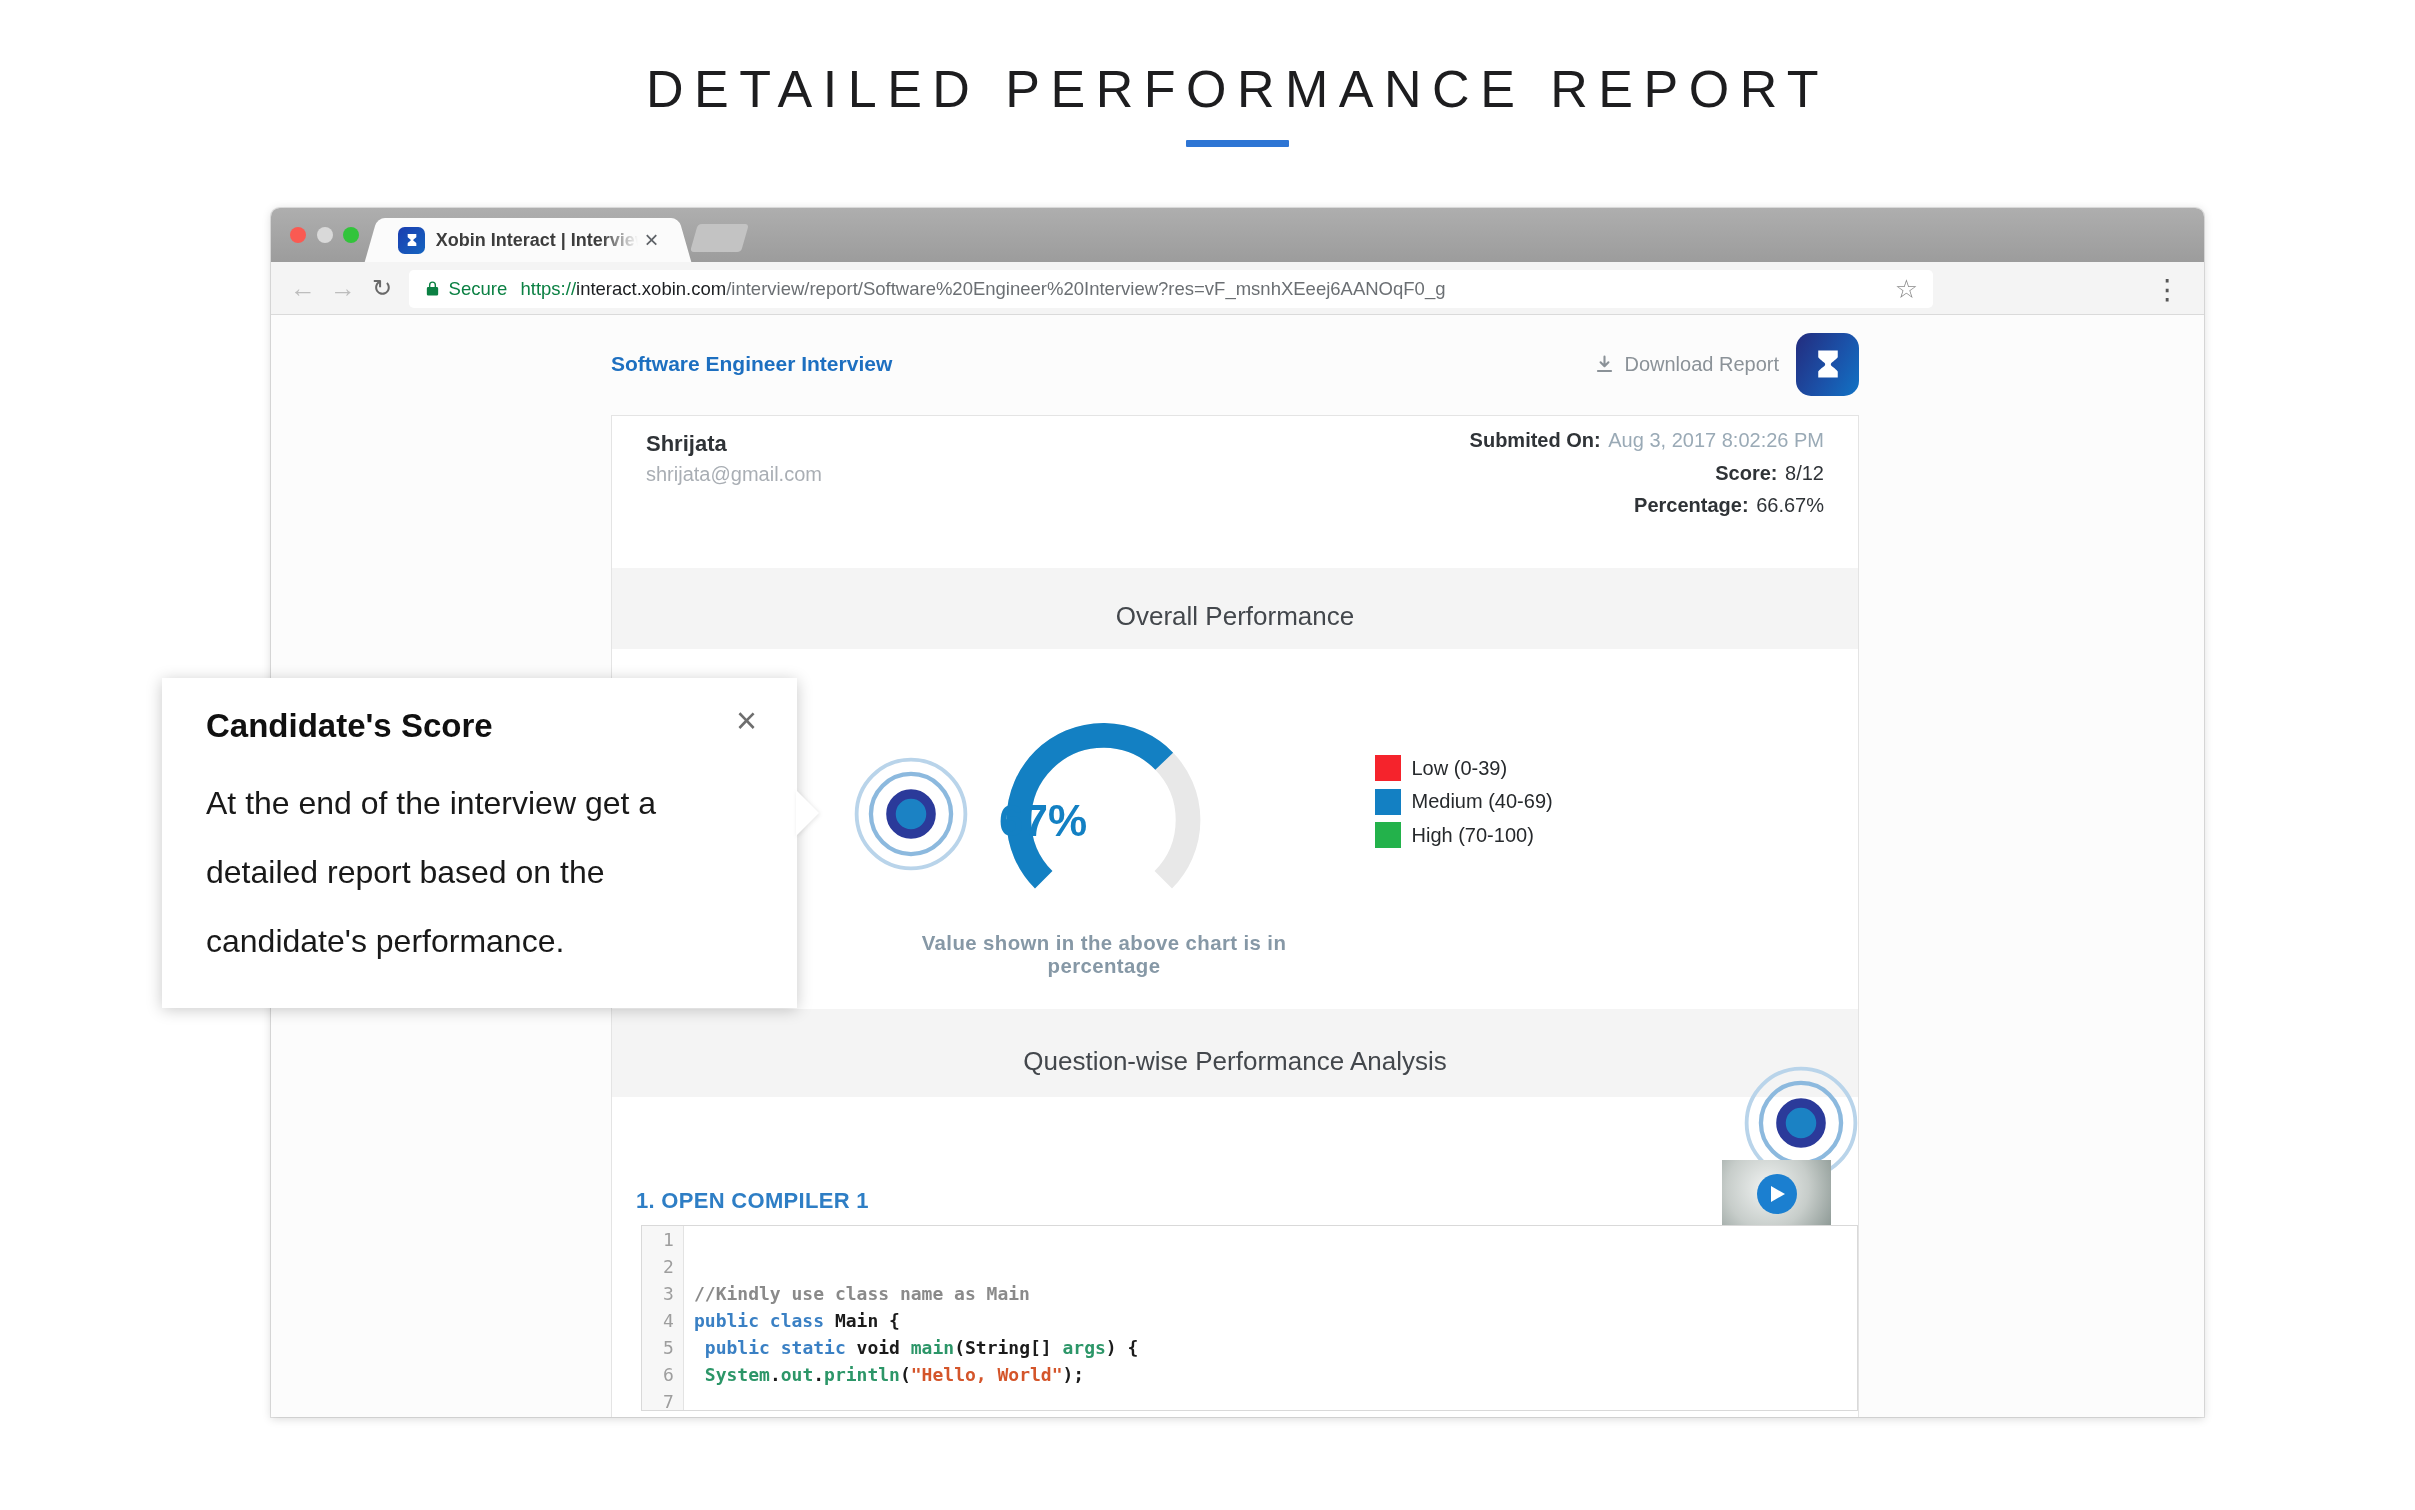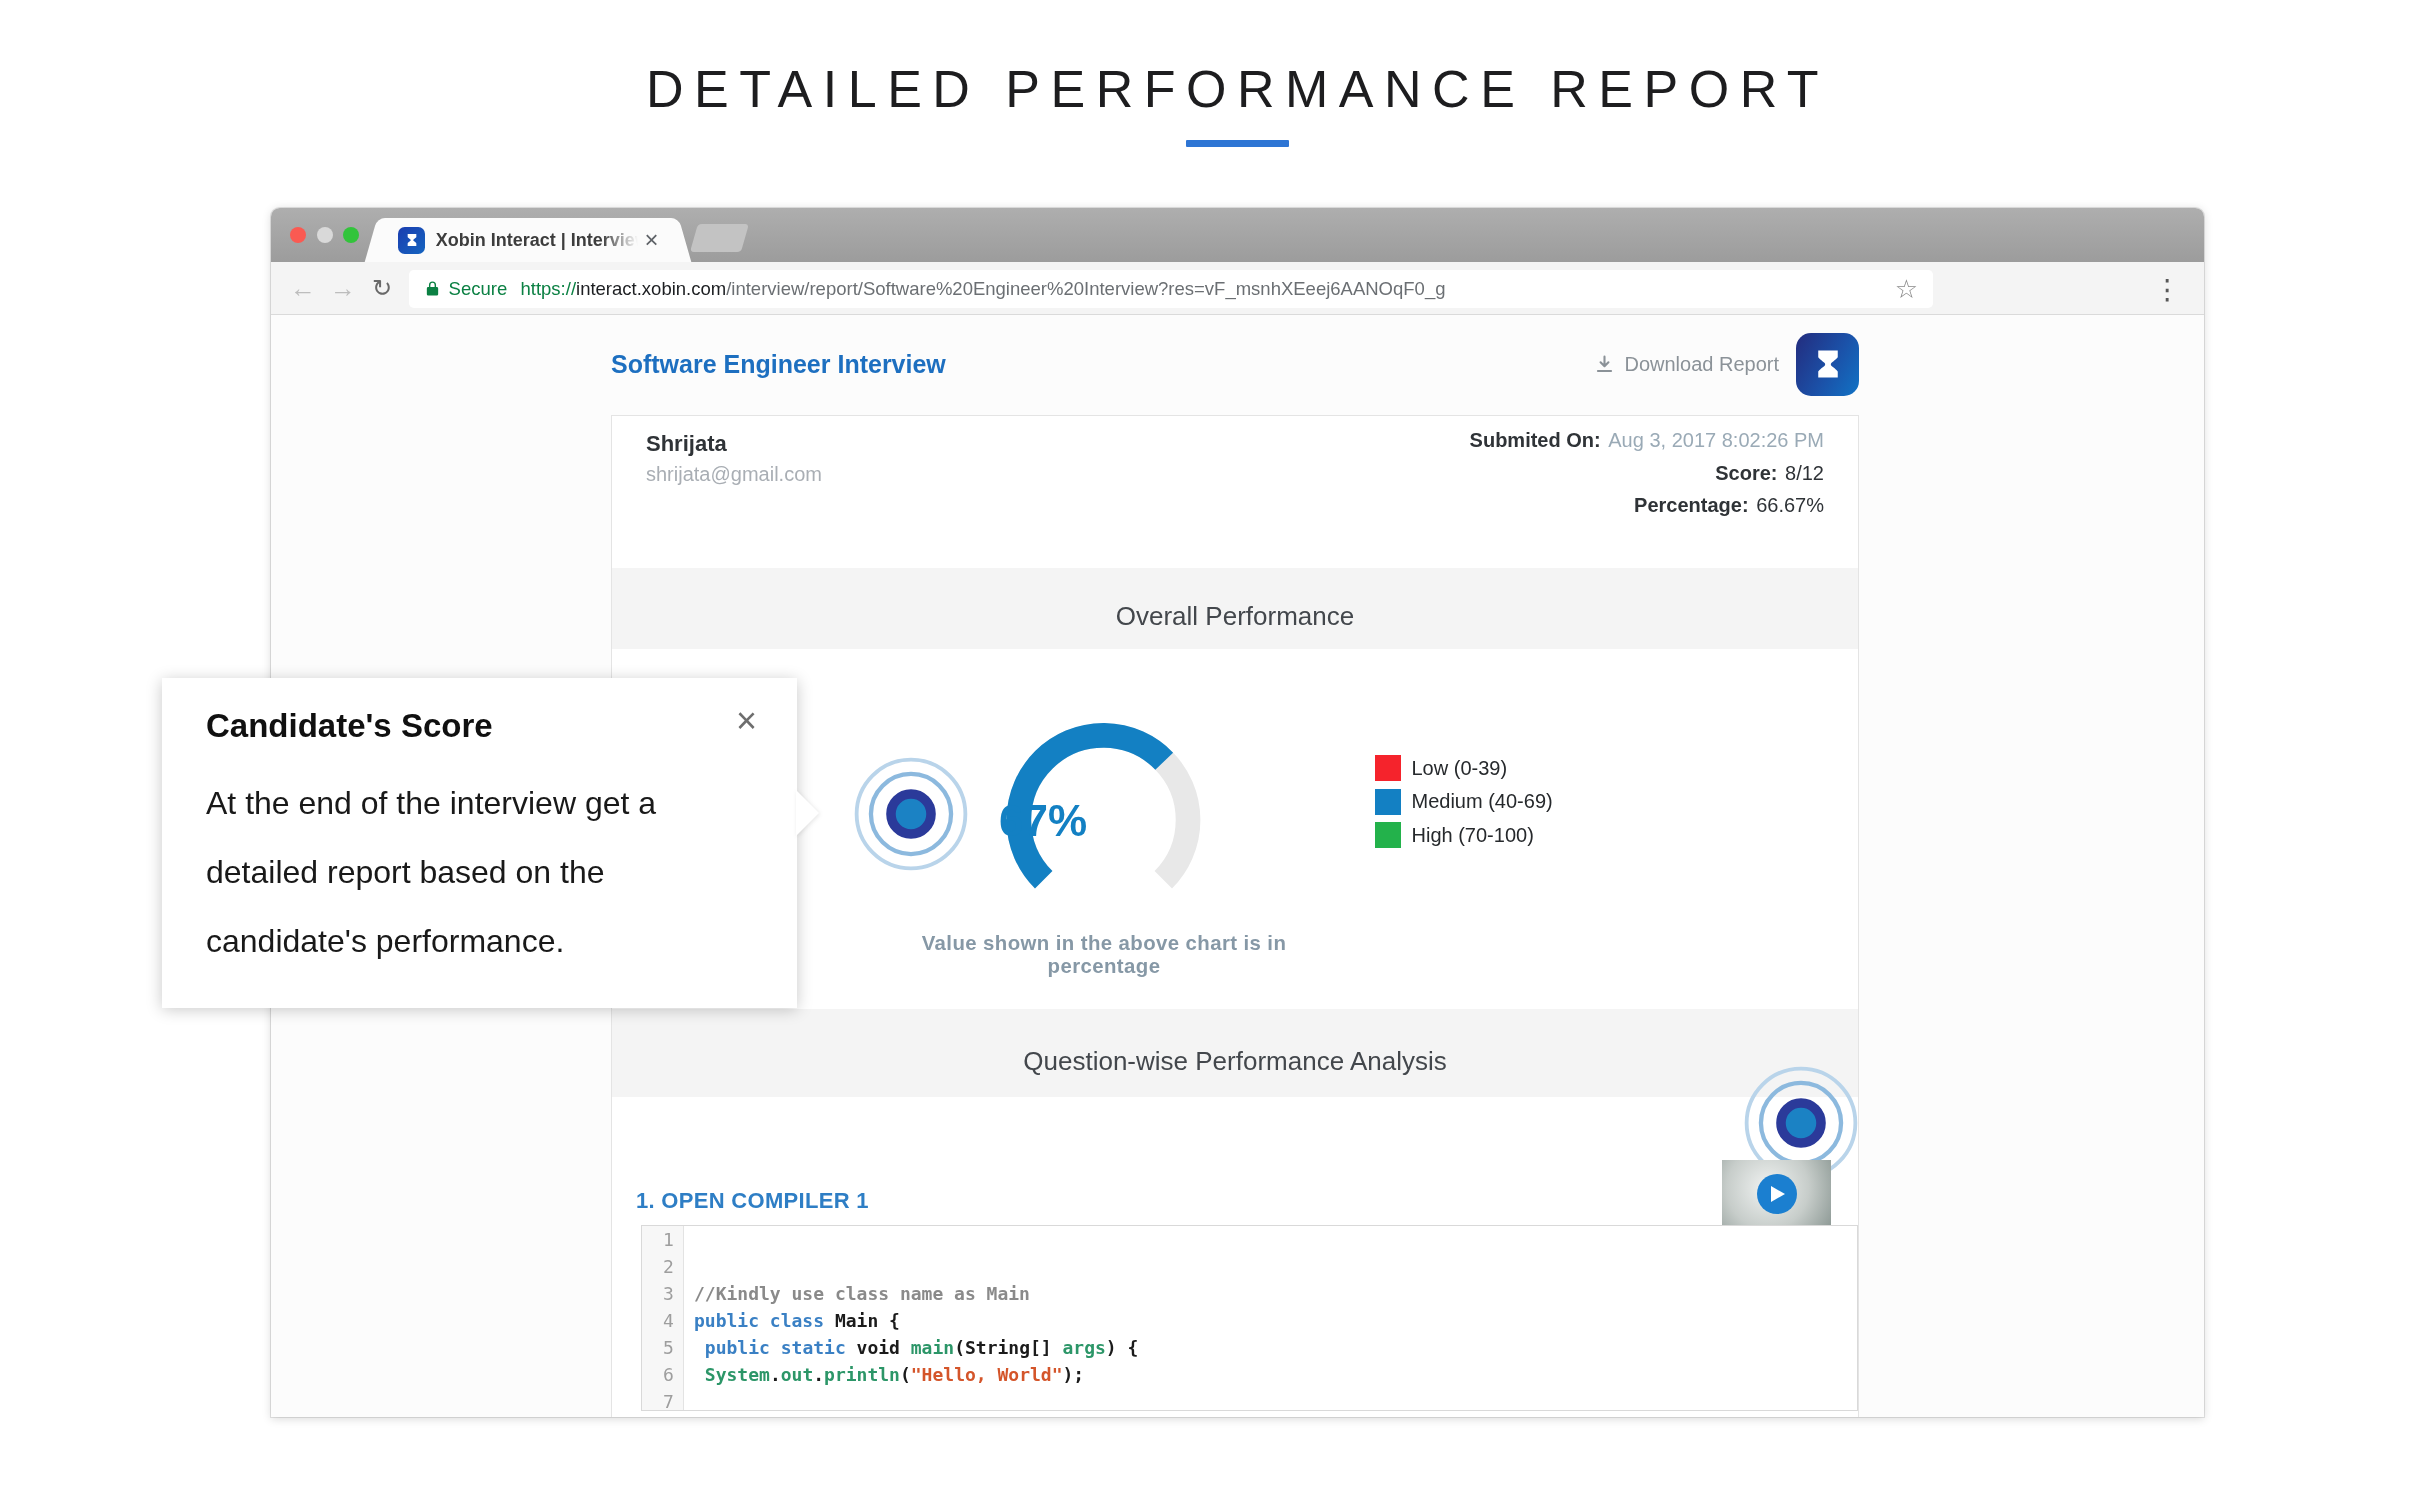--- a/index.html
+++ b/index.html
@@ -46,21 +46,21 @@
   .url-text { margin-left:13.3px; white-space:nowrap; overflow:hidden; }
   .u-scheme { color:#0b8043;margin-top:48px; } .u-domain { color:#1c1e21; } .u-path { color:#6b6f73; }
   .star { margin-left:auto; font-size:26px; color:#8a8a8a; line-height:1; }
   .menu-dots { position:absolute; right:23px; top:11.4px; font-size:27.6px; color:#575757; }
 
   
   .page { position:absolute; top:107px; left:0; right:0; bottom:0; background:#fcfcfc; }
   .content { position:absolute; left:340px; width:1248px; top:0; bottom:0; }
   .page-header { position:absolute; top:0; left:0; right:0; height:98px;
                  display:flex; align-items:center; justify-content:space-between; }
-  .report-title { color:#1d6fc0; font-size:25px; font-weight:700; }
+  .report-title { color:#1d6fc0; font-size:21px; font-weight:700; }
   .header-right { display:flex; align-items:center; gap:17px; }
   .download { display:flex; align-items:center; gap:9.5px; color:#8b9298; font-size:20px; cursor:pointer; }
   .logo { width:63px; height:63px; border-radius:15px;
           background:linear-gradient(120deg,#232c7e 0%,#1b51a8 55%,#1173c5 100%);
           display:flex; align-items:center; justify-content:center; }
 
   .card { position:absolute; left:0; right:0; top:100px; bottom:-1.9px; background:#fff;
           border:1px solid #e4e4e4; border-bottom:none; }
   .cand-name { position:absolute; left:34px; top:15px; font-size:22px; font-weight:700; color:#2f3337; }
   .cand-email { position:absolute; left:34px; top:47px; font-size:20px; color:#a9aeb4; }

